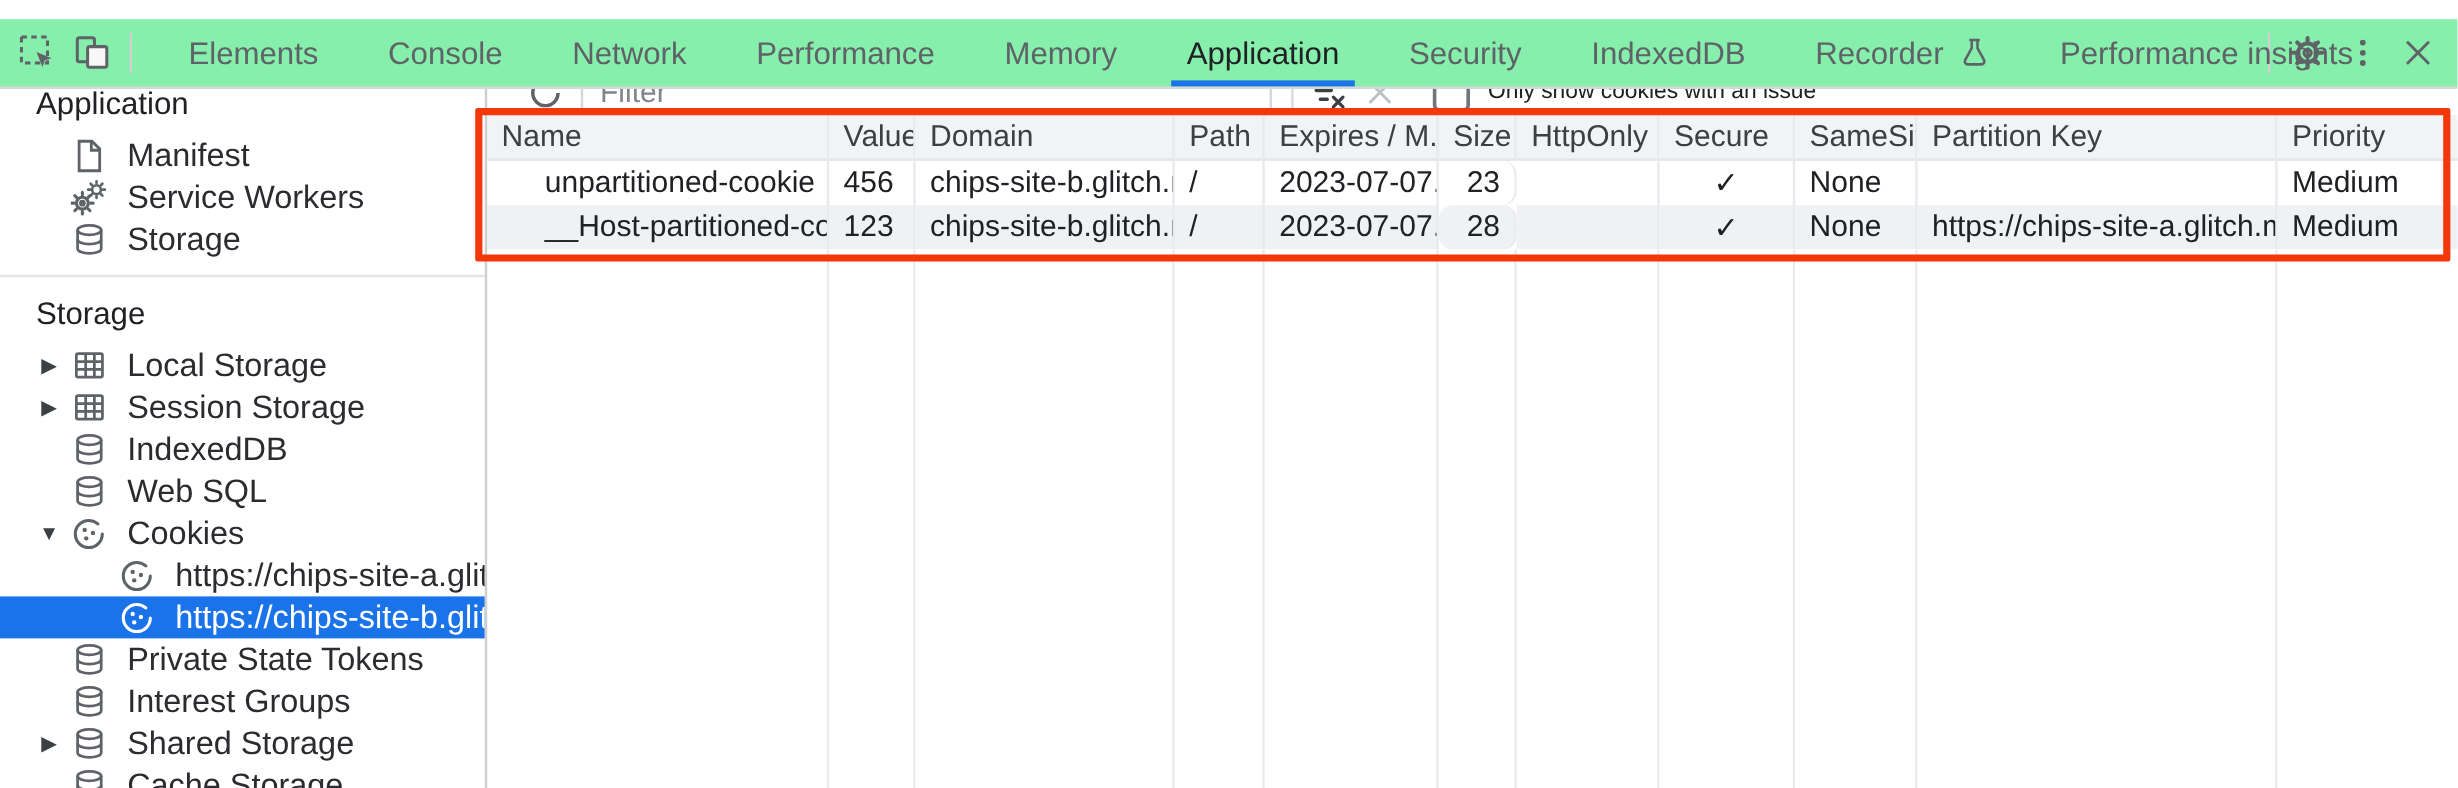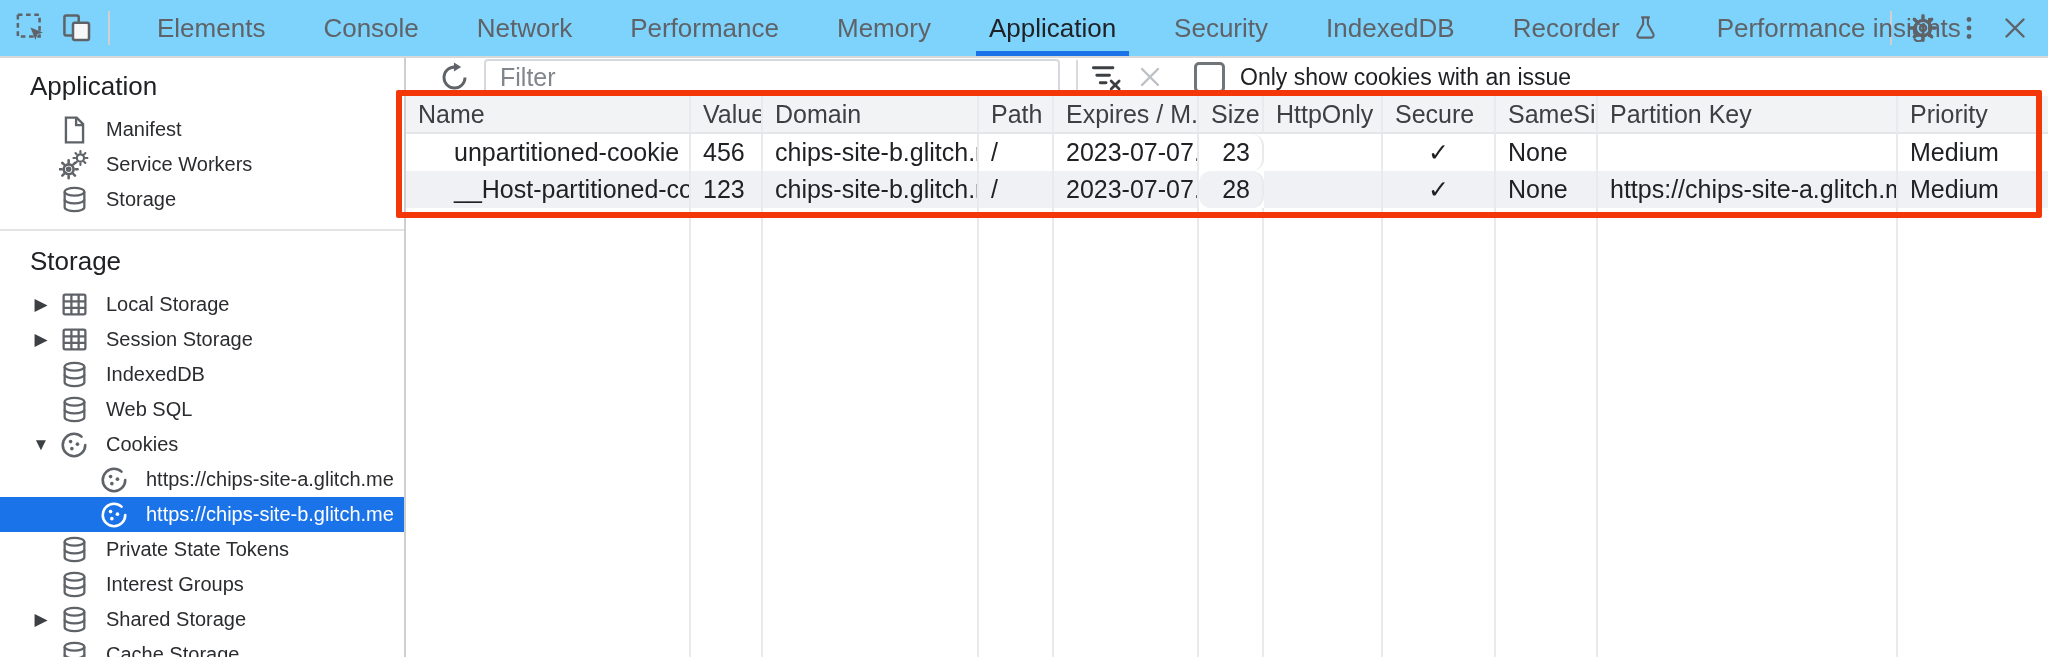--- a/index.html
+++ b/index.html
@@ -4,58 +4,58 @@
 <style>
   html,body{margin:0;padding:0;}
   body{
     width:2048px;height:657px;overflow:hidden;position:relative;
     background:#fff;color:#202124;
     font-family:"Liberation Sans", sans-serif;
   }
   svg{display:block;}
   
   .tabbar{
-    position:absolute;top:0;left:0;right:0;height:56px;
-    background:#7dd3fc;border-bottom:2px solid #d8d8d8;
+    position:absolute;top:16px;left:0;right:0;height:56px;
+    background:#86efac;border-bottom:2px solid #d8d8d8;
     display:flex;align-items:center;z-index:10;
   }
   .tool-btn{width:46px;height:48px;display:flex;align-items:center;justify-content:center;color:#5f6368;flex:none;}
   .tabbar .lead{margin-left:8px;display:flex;align-items:center;}
   .vdivider{width:2px;height:34px;background:#d0d0d0;margin:0 8px;flex:none;}
   .tabs{display:flex;align-items:stretch;height:100%;margin-left:10px;flex:1;min-width:0;}
   .tab{display:flex;align-items:center;gap:12px;padding:0 29px;font-size:26px;color:#5f6368;position:relative;white-space:nowrap;}
   .tab.selected{color:#202124;}
   .tab.selected::after{content:"";position:absolute;left:16px;right:16px;bottom:0;height:5px;background:#1a73e8;}
   .tab .flask{color:#5f6368;}
   .tabbar .trail{display:flex;align-items:center;margin-right:10px;}
   
   .sidebar{position:absolute;top:58px;left:0;width:404px;bottom:0;background:#fff;border-right:2px solid #cfcfcf;overflow:hidden;z-index:5;}
   .section-title{font-size:26px;color:#202124;padding:13px 0 10px 30px;}
   .section-divider{height:2px;background:#e4e4e4;margin:12px 0 2px 0;}
   .side-item{height:35px;display:flex;align-items:center;cursor:default;}
   .side-item .arrow{width:30px;margin-left:26px;flex:none;font-size:17px;color:#3c4043;text-align:center;}
   .side-item.child .arrow{width:70px;}
   .side-item .s-icon{width:36px;height:36px;flex:none;display:flex;align-items:center;justify-content:center;color:#5f6368;margin-right:14px;}
-  .side-item .label{font-size:20px;color:#2b2c2f;white-space:nowrap;overflow:hidden;}
+  .side-item .label{font-size:27px;color:#2b2c2f;white-space:nowrap;overflow:hidden;}
   .side-item.selected{background:#1a73e8;}
   .side-item.selected .label,.side-item.selected .s-icon,.side-item.selected .arrow{color:#fff;}
   
   .main{position:absolute;left:406px;top:58px;right:0;bottom:0;background:#fff;}
   .toolbar{height:38px;display:flex;align-items:center;padding-left:10px;margin-left:16px;}
   .icon-btn{width:44px;height:38px;display:flex;align-items:center;justify-content:center;color:#5f6368;flex:none;}
   .filter-input{
     margin-left:8px;width:544px;height:32px;border:2px solid #d5d8dc;border-radius:4px;
     font-family:"Liberation Sans",sans-serif;font-size:25px;padding:0 14px;color:#202124;outline:none;flex:none;background:#fff;
   }
   .filter-input::placeholder{color:#80868b;}
   .toolbar .vdivider{height:34px;margin:0 6px 0 16px;background:#dadada;}
   .icon-btn.clear-filter{color:#3c4043;}
   .icon-btn.disabled{color:#bdc1c6;}
   .checkbox{width:25px;height:25px;border:3px solid #70757a;border-radius:5px;margin-left:22px;flex:none;background:#fff;}
-  .checkbox-label{font-size:23px;color:#202124;margin-left:15px;white-space:nowrap;}
+  .checkbox-label{font-size:19px;color:#202124;margin-left:15px;white-space:nowrap;}
   
   .table-region{
     position:absolute;left:0;top:38px;width:1964px;bottom:0;
     display:grid;
     grid-template-columns:285px 72px 216px 75px 145px 65px 119px 113px 102px 300px 1fr;
     grid-template-rows:38px 37px 37px 1fr;
   }
   .cell{
     border-right:2px solid #e8eaed;display:flex;align-items:center;
     padding:0 12px;font-size:25px;color:#202124;white-space:nowrap;overflow:hidden;min-width:0;

